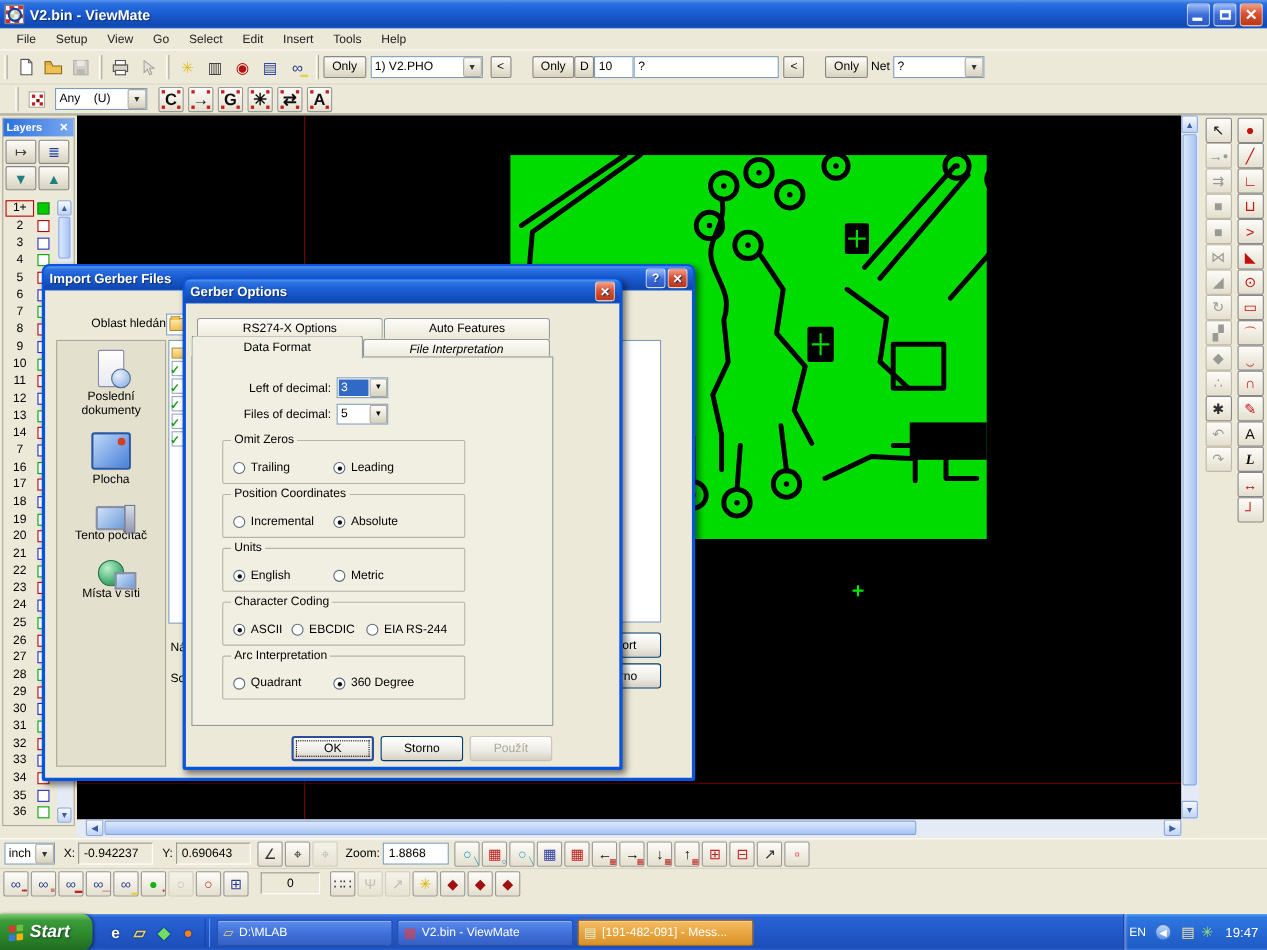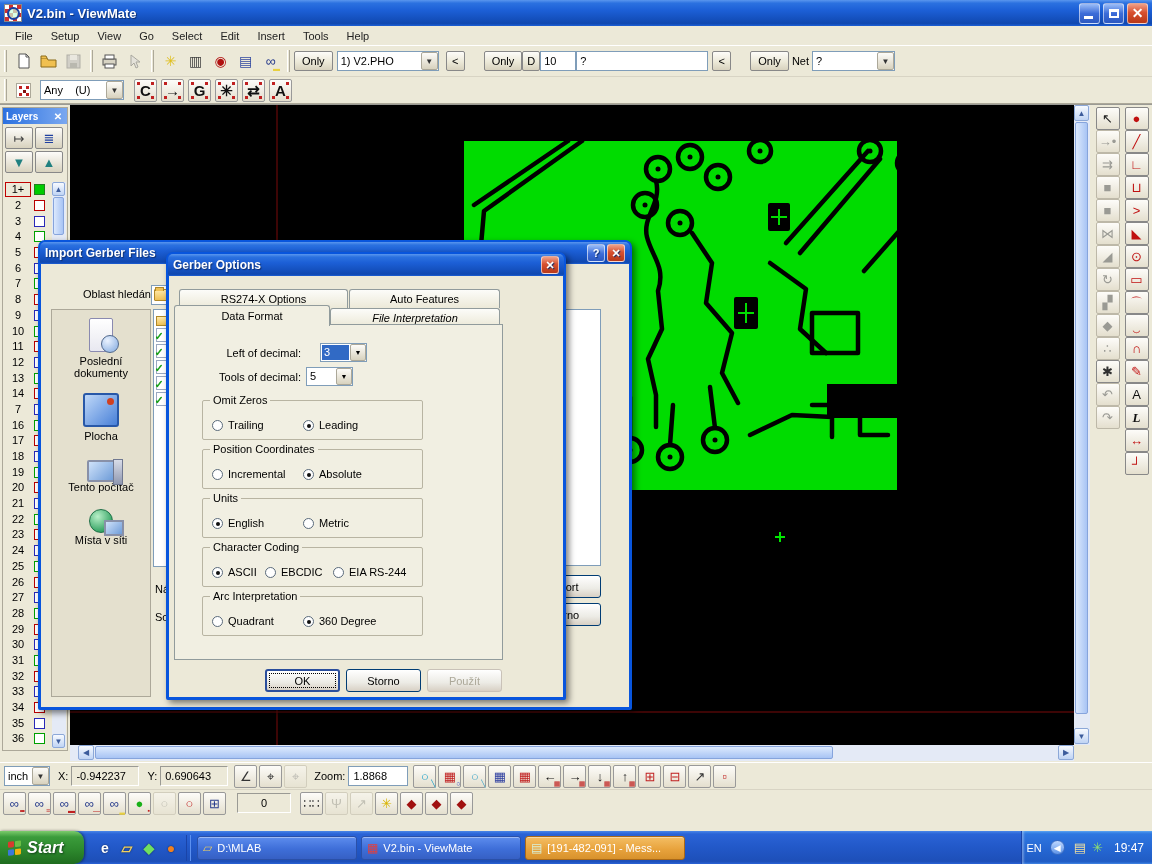--- a/index.html
+++ b/index.html
@@ -24,21 +24,21 @@
   .wbtn .x-g { position:absolute; left:0; top:0; width:100%; height:100%; color:#fff; font-weight:bold; font-size:14px; text-align:center; line-height:18px; }
 
   
   .menubar { position:absolute; left:0; top:26px; width:1152px; height:20px; background:#ECE9D8;
     display:flex; align-items:center; padding-left:6px; border-bottom:1px solid #fff; }
   .mitem { padding:2px 9px; color:#222; }
 
   
   .tbrow { position:absolute; left:0; width:1152px; background:#ECE9D8; display:flex; align-items:center; }
   .tb1 { top:46px; height:31px; border-bottom:1px solid #D8D4C4; }
-  .tb2 { top:77px; height:27px; border-bottom:1px solid #ACA899; }
+  .tb2 { top:77px; height:27px; border-bottom:1px solid #ACA899;padding-left:10px; }
   .ridge { width:3px; height:22px; border-left:1px solid #fff; border-right:1px solid #ACA899; margin:0 4px; flex:none; }
   .tbtn { width:23px; height:23px; flex:none; margin:0 1px; display:flex; align-items:center; justify-content:center;
     border:1px solid transparent; border-radius:2px; position:relative; }
   .tbtn svg { display:block; }
   .tbtn[data-disabled="true"] { filter:grayscale(1); opacity:.5; }
   .tg-main { font-size:14px; line-height:1; }
   .tg-sub { position:absolute; right:1px; bottom:0; font-size:7px; line-height:1; }
   .xpbtn { height:20px; padding:0 7px; border:1px solid #888; border-radius:2px; font-size:11px;
     background:linear-gradient(180deg,#FDFCF9,#ECE9D8 55%,#D8D2BE); display:flex; align-items:center; flex:none; }
   .combo { height:20px; background:#fff; border:1px solid #7F9DB9; display:flex; align-items:center; flex:none; }
@@ -829,29 +829,29 @@
       <span class="dbtns">
           <span class="dbtn red">✕</span>
         </span>
     </div>
     <div class="tab" style="left:10px; top:34px; width:169px; height:19px;">RS274-X Options</div>
     <div class="tab" style="left:180px; top:34px; width:151px; height:19px;">Auto Features</div>
     <div class="tab active" style="left:5px; top:50px; width:156px; height:21px;">Data Format</div>
     <div class="tab" style="left:161px; top:53px; width:170px; height:18px;font-style:italic;">File Interpretation</div>
     <div class="tabpanel">
 
-      <div class="gd-row" style="left:0; top:18px;gap:14px;">
+      <div class="gd-row" style="left:0; top:18px;">
         <span class="gd-lbl" style="width:126px;">Left of decimal:</span>
         <span class="gcombo" style="margin-left:5px;">
           <span class="gval sel">3</span>
           <span class="carr">▼</span>
         </span>
       </div>
       <div class="gd-row" style="left:0; top:42px;">
-        <span class="gd-lbl" style="width:126px;">Tools of decimal:</span>
+        <span class="gd-lbl" style="width:126px;">Files of decimal:</span>
         <span class="gcombo" style="margin-left:5px;">
           <span class="gval">5</span>
           <span class="carr">▼</span>
         </span>
       </div>
 
       <div class="group" style="top:75px;">
         <span class="glabel">Omit Zeros</span>
         <span class="radio-wrap" style="left:9px;">
           <span class="radio" data-checked="false"></span>

